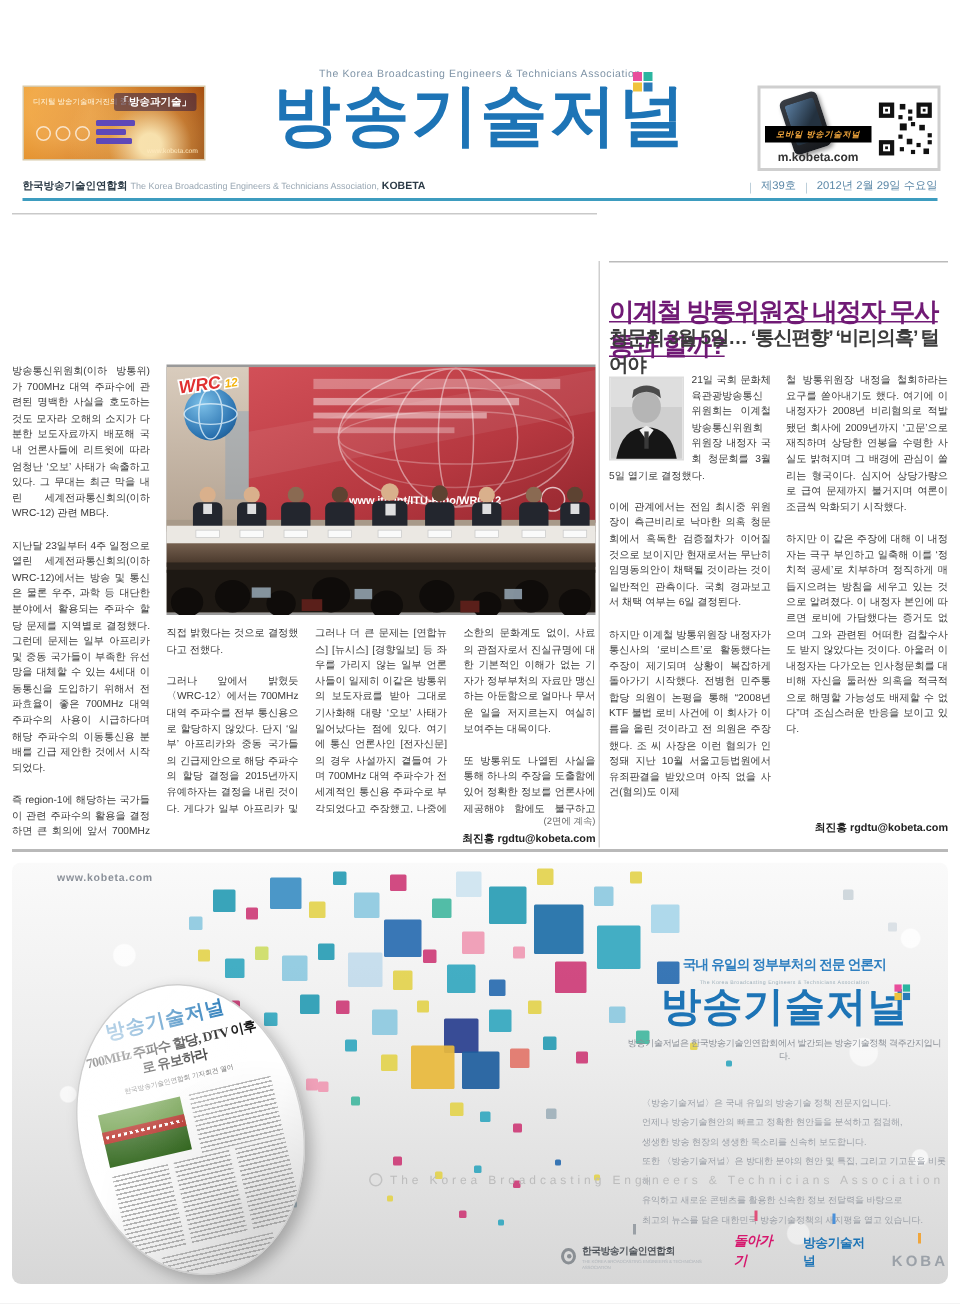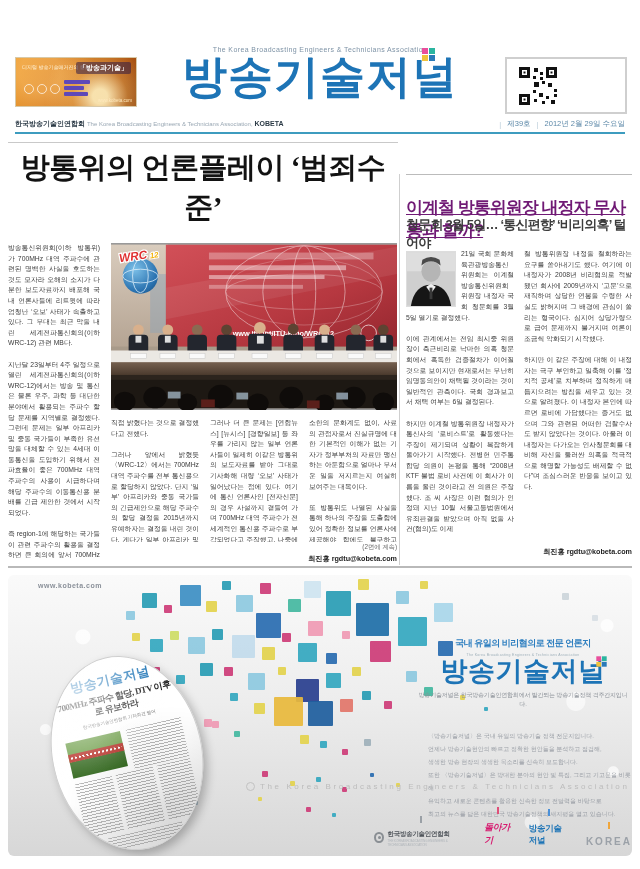--- a/index.html
+++ b/index.html
@@ -163,20 +163,25 @@
       </div>
     <div class="b-logo" data-name="banner-logo-icon">
       <i style="width:26px"></i>
         <i style="width:20px"></i>
         <i style="width:24px"></i>
     </div>
     <div class="b-url" data-name="banner-url">www.kobeta.com</div>
   </div>
 
   <div id="mobile-box" data-name="mobile-site-promo">
+    <div id="mobile-left">
+      <div class="phone" data-name="smartphone-icon"></div>
+      <div class="mob-strip" data-name="mobile-label">모바일 방송기술저널</div>
+      <div class="mob-url" data-name="mobile-url">m.kobeta.com</div>
+    </div>
     <svg id="qr" width="40" height="40" viewBox="0 0 40 40" data-name="qr-code-icon">
       <rect width="40" height="40" fill="#fff"></rect>
       <g fill="#111">
         <rect x="1" y="1" width="11" height="11"></rect>
           <rect x="28" y="1" width="11" height="11"></rect>
           <rect x="1" y="28" width="11" height="11"></rect>
         <rect x="16" y="2" width="4" height="4"></rect>
           <rect x="22" y="6" width="3" height="3"></rect>
           <rect x="15" y="10" width="3" height="3"></rect>
         <rect x="16" y="16" width="5" height="5"></rect>
@@ -214,21 +219,20 @@
     <div class="right">
       <span class="bar">|</span>
       <span data-name="issue-number">제39호</span>
       <span class="bar">|</span>
       <span data-name="issue-date">2012년 2월 29일 수요일</span>
     </div>
   </div>
   <div id="blue-rule" data-name="header-rule"></div>
 
   <div id="left-article" data-name="main-article">
-    <div id="m-head" data-name="main-headline">방통위의 언론플레이 ‘범죄수준’</div>
     <div id="m-body">
       <div id="m-c1" class="ncol prewrap" data-name="main-article-column-1">방송통신위원회(이하 방통위)가 700MHz 대역 주파수에 관련된 명백한 사실을 호도하는 것도 모자라 오해의 소지가 다분한 보도자료까지 배포해 국내 언론사들에 리트윗에 따라 엄청난 ‘오보’ 사태가 속출하고 있다. 그 무대는 최근 막을 내린 세계전파통신회의(이하 WRC-12) 관련 MB다.
 
 지난달 23일부터 4주 일정으로 열린 세계전파통신회의(이하 WRC-12)에서는 방송 및 통신은 물론 우주, 과학 등 대단한 분야에서 활용되는 주파수 할당 문제를 지역별로 결정했다. 그런데 문제는 일부 아프리카 및 중동 국가들이 부족한 유선망을 대체할 수 있는 4세대 이동통신을 도입하기 위해서 전파효율이 좋은 700MHz 대역 주파수의 사용이 시급하다며 해당 주파수의 이동통신용 분배를 긴급 제안한 것에서 시작되었다.
 
 즉 region-1에 해당하는 국가들이 관련 주파수의 활용을 결정하면 큰 회의에 앞서 700MHz 대역 주파수 할당에 대한 결정을 내리자고 주장한 것이다. 하지만 이미 700MHz 대역 주파수를 지상파 디지털 방송으로 활용하고 있던 유럽 국가들은 이에 반대했고, 결국 관련 사안은 다음 총회가 열리는 2015년 〈WRC-15〉에서 다루기로 합의됐다. 이는 공식 보고서에도 포함된 내용이다.
 
 그런데 이러한 공식 보고서를 두고 방통위가 ‘희한한 결론’을 내리며 상황이 꼬여갔다. 방통위는 “지난 20일 〈WRC-12〉에서 700MHz 대역이 이동통신용으로 분배되는 것으로 결정됐다”면서 “그 후속은 〈WRC-15〉</div>
       <div id="m-right">
 
@@ -489,21 +493,21 @@
       <div id="disc-photo" data-name="disc-photo"></div>
       <div class="tx" style="left:78px;top:74px;width:56px;height:40px;"></div>
       <div class="tx" style="left:16px;top:116px;width:38px;height:56px;"></div>
       <div class="tx" style="left:58px;top:116px;width:38px;height:56px;"></div>
       <div class="tx" style="left:100px;top:116px;width:34px;height:56px;"></div>
       <div class="tx" style="left:36px;top:176px;width:76px;height:14px;"></div>
       <div id="disc-gloss"></div>
     </div>
 
     <div id="ad-right">
-      <div id="ad-tagline" data-name="ad-tagline">국내 유일의 비리혐의로 전문 언론지</div>
+      <div id="ad-tagline" data-name="ad-tagline">국내 유일의 정부부처의 전문 언론지</div>
       <div id="ad-logo-en" data-name="ad-logo-en">The Korea Broadcasting Engineers &amp; Technicians Association</div>
       <div id="ad-logo" data-name="ad-logo">
         <span>방송기술저널</span>
         <span id="ad-cluster" class="sq-cluster" data-name="ad-logo-squares-icon">
           <i style="background:#e94e9c"></i>
             <i style="background:#2bb5a0"></i>
             <i style="background:#f0c23c"></i>
             <i style="background:#2a7ab8"></i>
         </span>
       </div>
@@ -538,18 +542,18 @@
       <div class="partner" data-name="partner-broadcast-and-technology">
         <div class="tick" style="background:#e0507a"></div>
         <span class="p2">돌아가기</span>
       </div>
       <div class="partner" data-name="partner-broadcast-tech-journal">
         <div class="tick" style="background:#4a90d9"></div>
         <span class="p3">방송기술저널</span>
       </div>
       <div class="partner" data-name="partner-koba">
         <div class="tick" style="background:#f0a63c"></div>
-        <span class="p4">KOREA</span>
+        <span class="p4">KOBA</span>
       </div>
     </div>
   </div>
 
 </div>
 
 </body></html>

